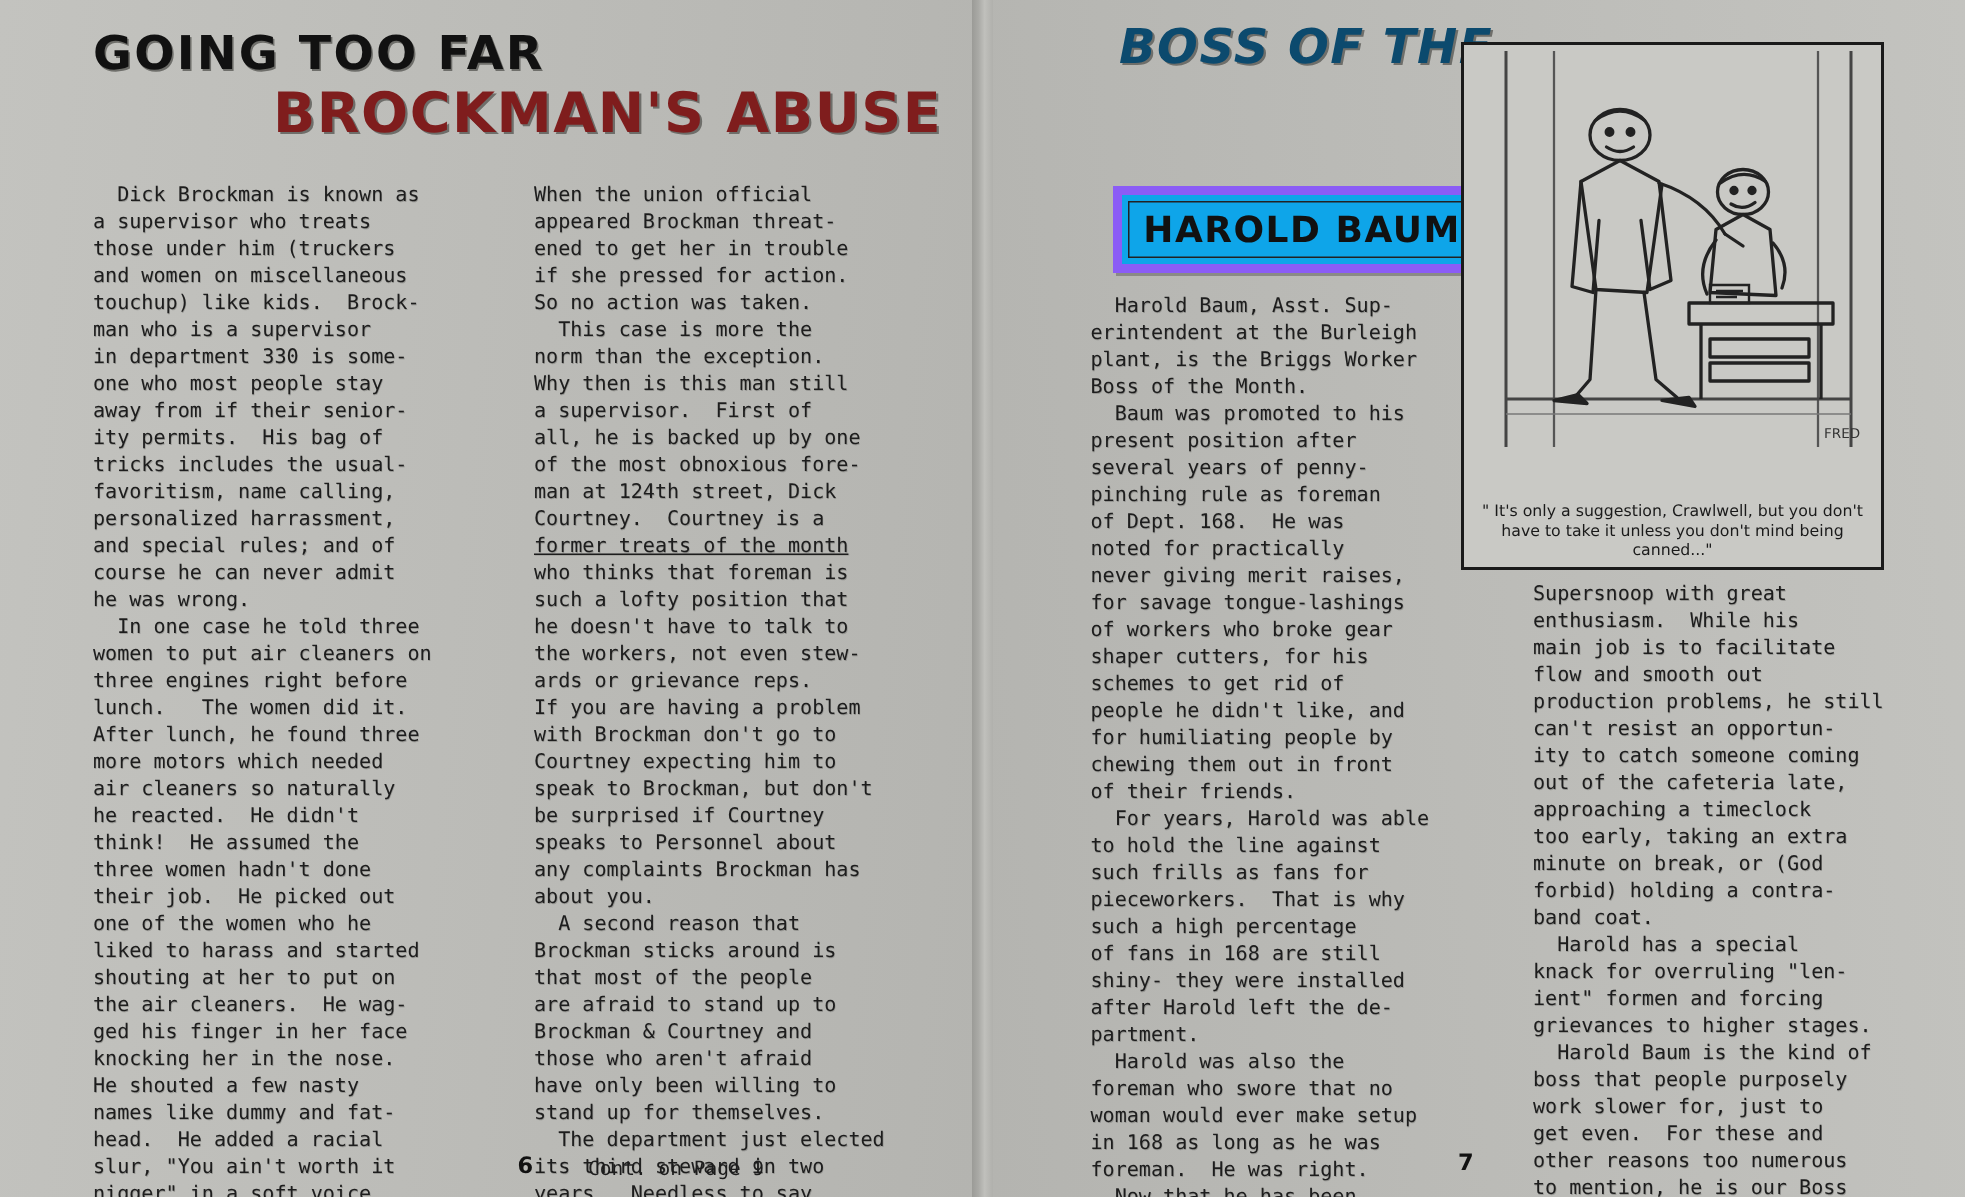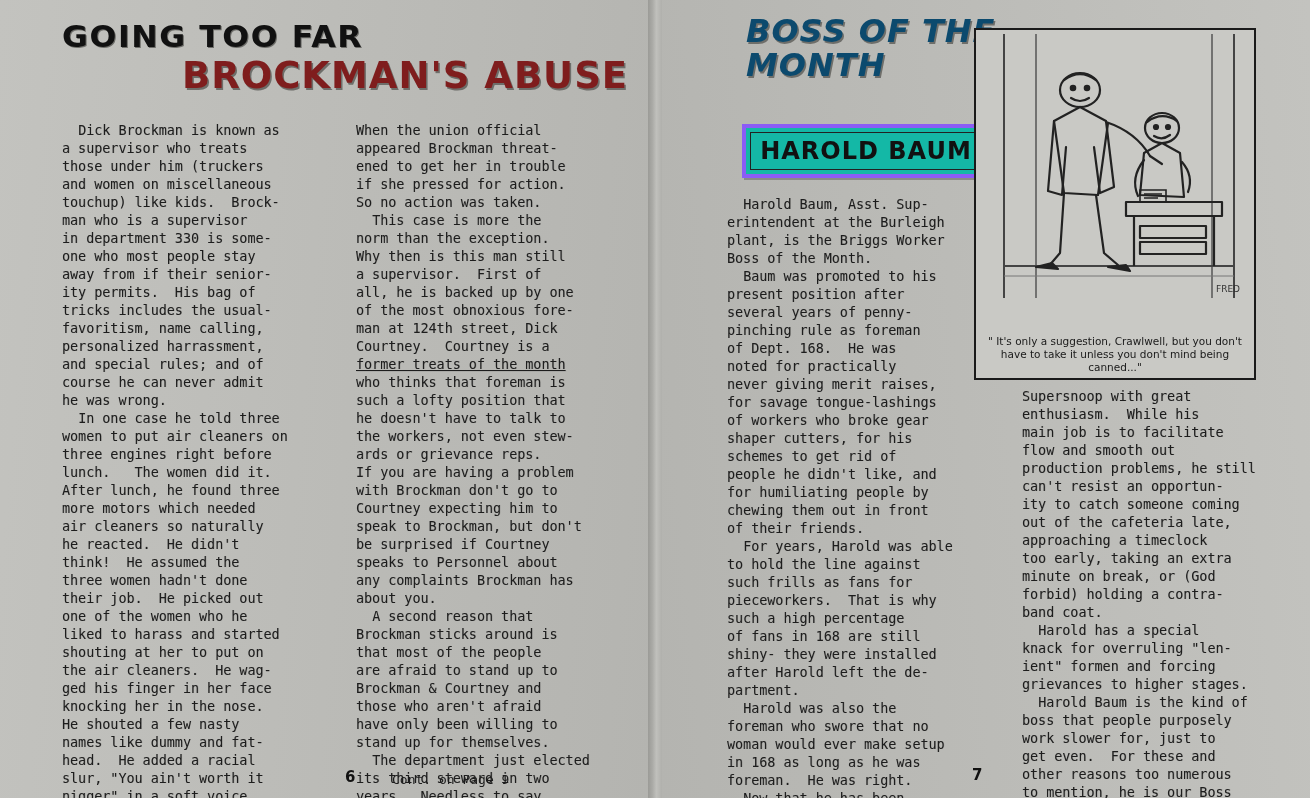--- a/index.html
+++ b/index.html
@@ -75,22 +75,22 @@
     line-height: 34px;
     letter-spacing: 1px;
     color: #0c4a6e;
     text-shadow: 1.5px 1.5px 0 #6e6e6a;
     font-style: italic;
   }
   .baum-box {
     position: absolute;
     left: 742px; top: 124px;
     width: 240px; height: 46px;
-    border: 4px solid #8b5cf6;
-    background: #14b8a6;
+    border: 6px solid #8b5cf6;
+    background: #0ea5e9;
     box-shadow: 2px 2px 0 #8a8a86;
   }
   .baum-box-inner {
     position: absolute;
     left: 4px; top: 4px; right: 4px; bottom: 4px;
     border: 1px solid #222;
     display: flex;
     align-items: center;
     justify-content: center;
     font-family: "DejaVu Sans", sans-serif;
@@ -260,21 +260,21 @@
 stand up for themselves.
   The department just elected
 its third steward in two
 years.  Needless to say,
 she will need all the sup-
 port she can get against</span></div>
 
   <div class="pagenum-left">6</div>
   <div class="cont-note">Cont. on Page 9</div>
 
-  <div class="hd-boss"><span>BOSS OF THE</span><br><span>MONTH</span></div>
+  <div class="hd-boss"><span>BOSS OF THE</span><br></div>
 
   <div class="baum-box">
     <div class="baum-box-inner">HAROLD BAUM</div>
   </div>
 
   <div class="col" id="col3">  Harold Baum, Asst. Sup-
 erintendent at the Burleigh
 plant, is the Briggs Worker
 Boss of the Month.
   Baum was promoted to his

